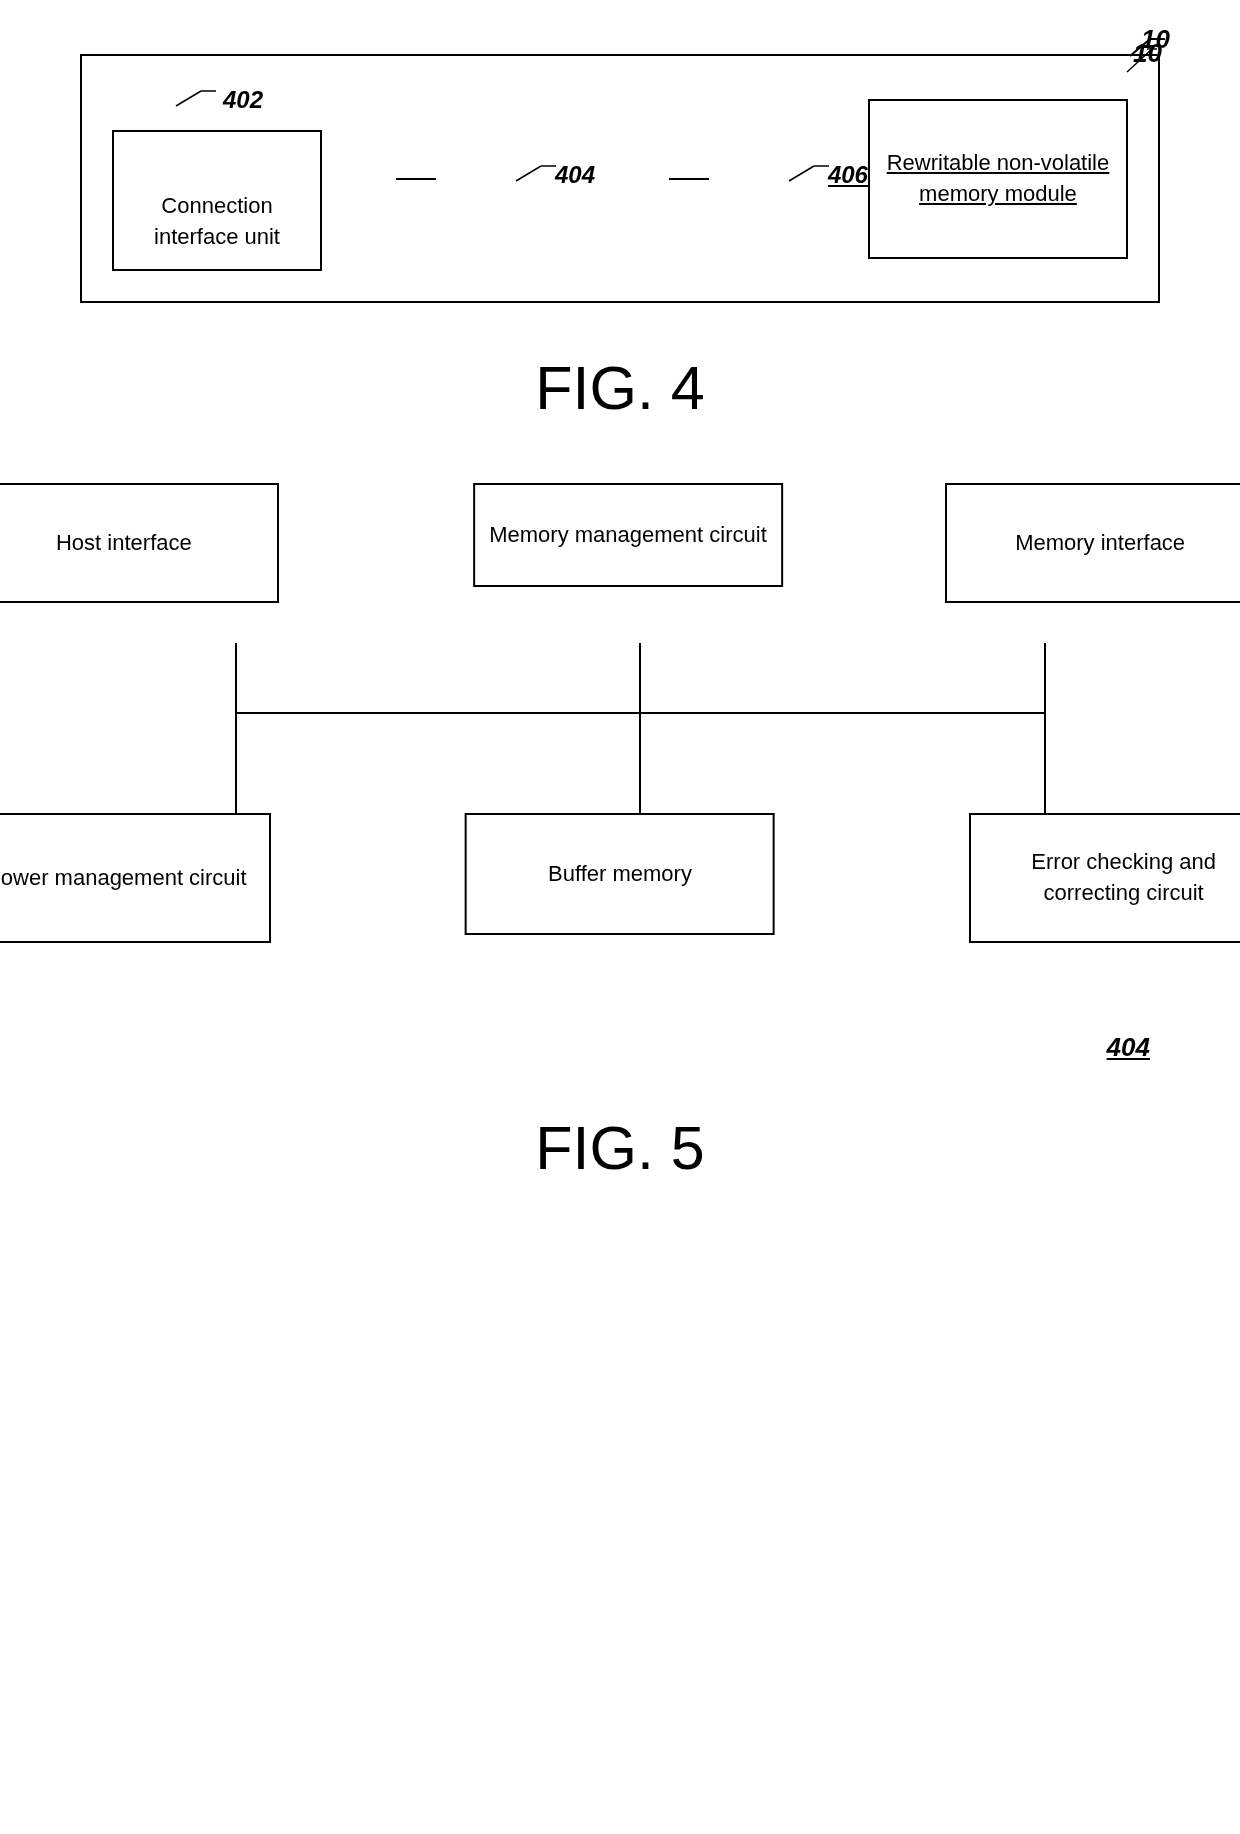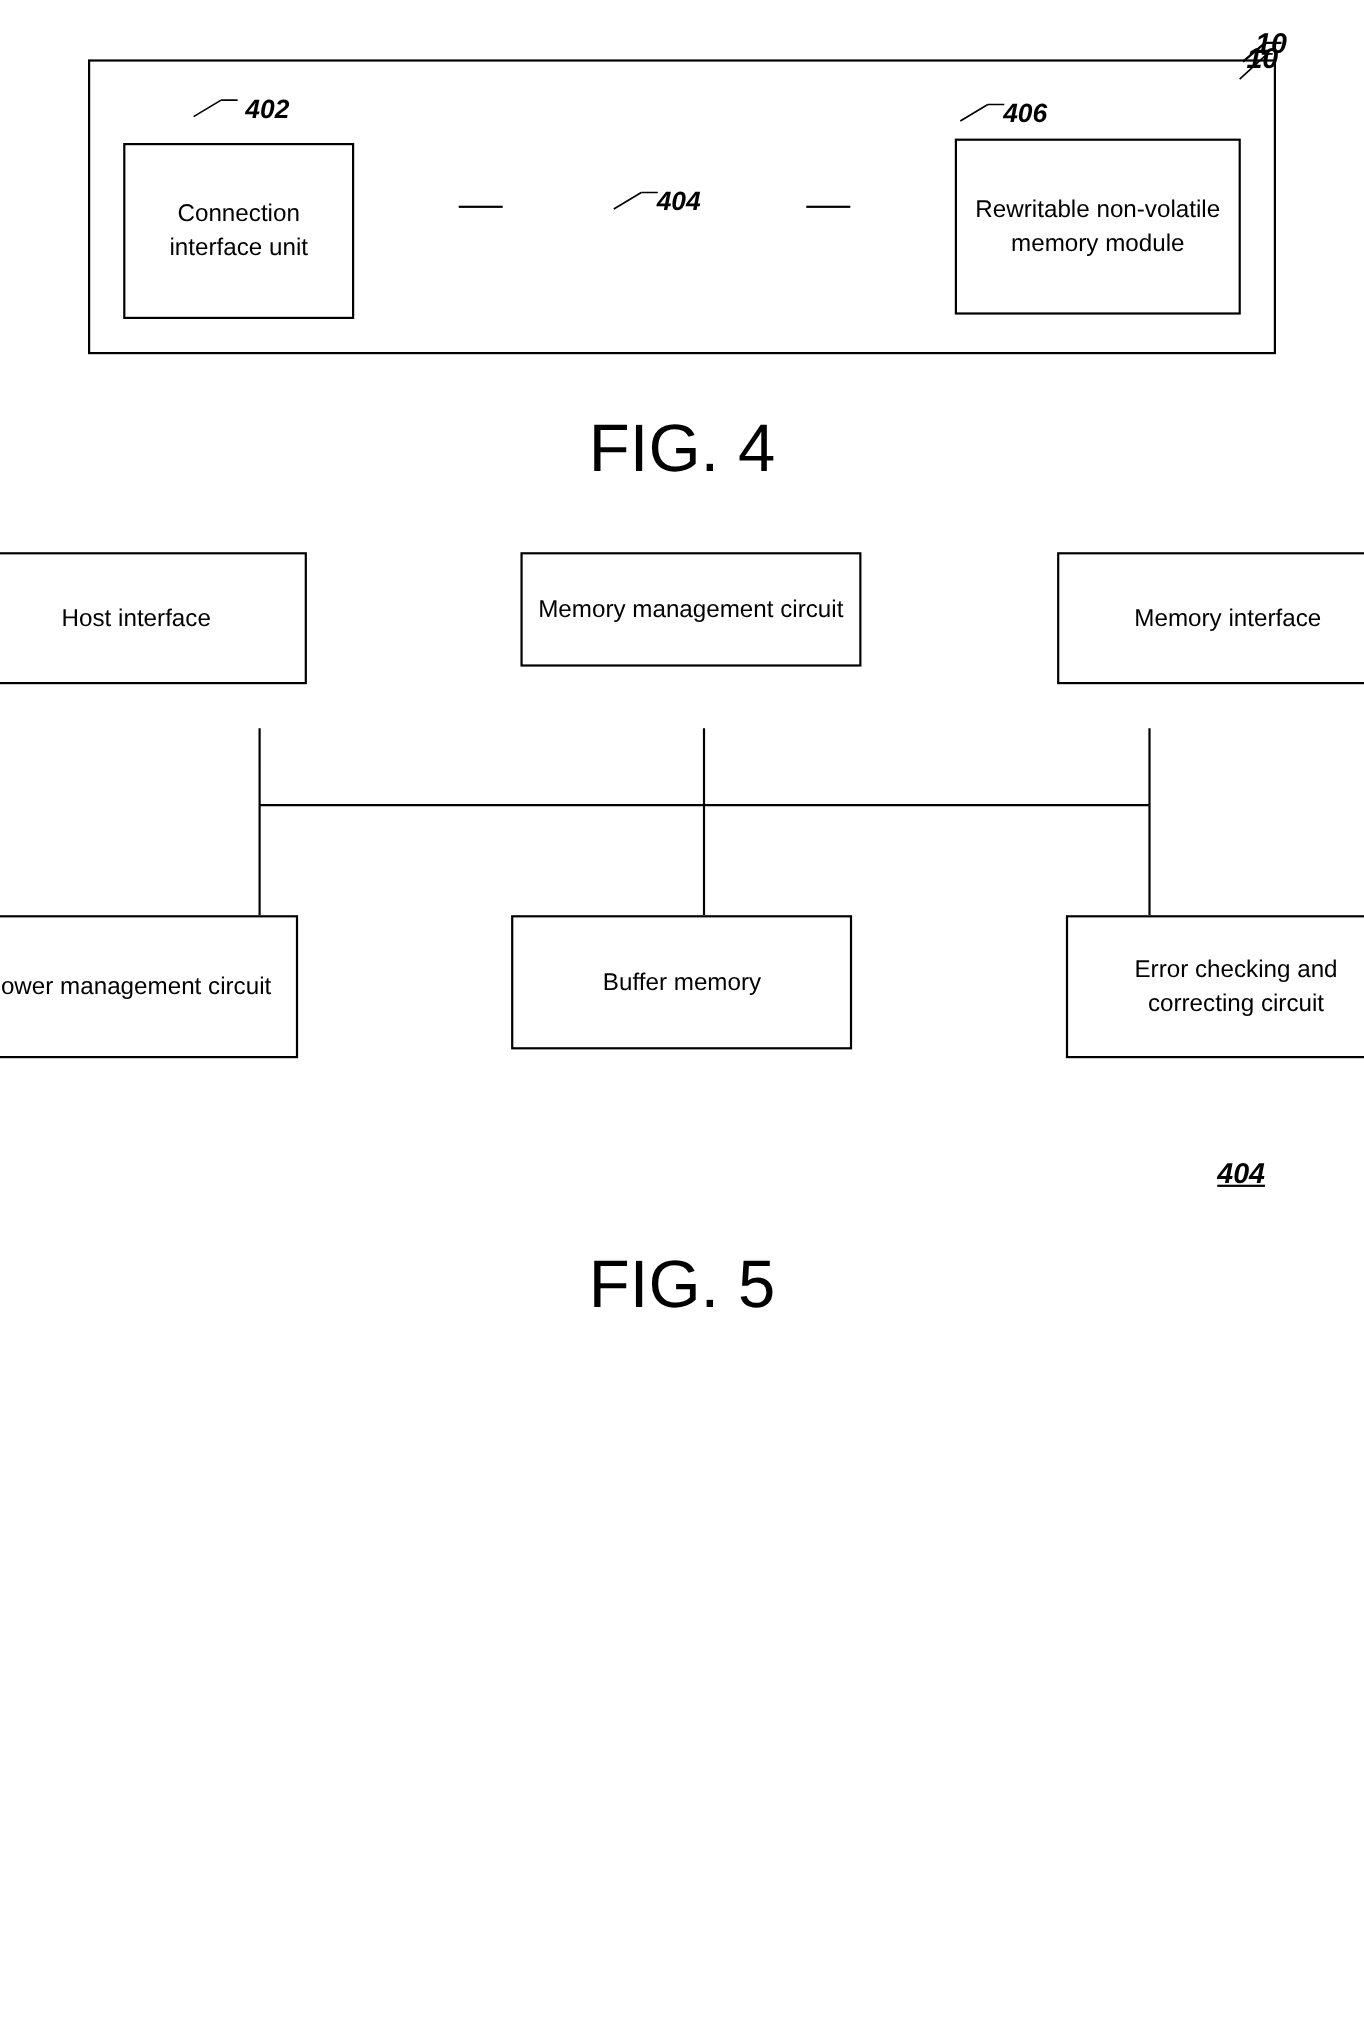--- a/index.html
+++ b/index.html
@@ -52,21 +52,22 @@
     }
 
     .connector-h {
       flex: 0 0 40px;
       height: 2px;
       background: #000;
     }
 
     .fig4-connection-unit {
       width: 210px;
-      height: 160px;
+      height: 141px;
+      align-items: flex-end;
     }
 
     .fig4-memory-control {
       width: 230px;
       height: 160px;
     }
 
     .fig4-rewritable {
       width: 260px;
       height: 160px;
@@ -155,21 +156,21 @@
               <svg width="50" height="24">
                 <line x1="5" y1="20" x2="30" y2="5" stroke="#000" stroke-width="1.5"></line>
                 <line x1="30" y1="5" x2="45" y2="5" stroke="#000" stroke-width="1.5"></line>
               </svg>
               <span style="font-size:24px; font-style:italic; font-weight:bold; margin-left:-10px;">404</span>
             </div>
           </div>
 
           <div class="connector-h"></div>
 
-          <div style="position:relative; display:flex; flex-direction:column; align-items:flex-start;">
+          <div style="position:relative; display:flex; flex-direction:row; align-items:center;text-decoration:underline;">
             <div style="display:flex; align-items:flex-start; gap:4px; margin-bottom:8px;">
               <svg width="50" height="24">
                 <line x1="5" y1="20" x2="30" y2="5" stroke="#000" stroke-width="1.5"></line>
                 <line x1="30" y1="5" x2="45" y2="5" stroke="#000" stroke-width="1.5"></line>
               </svg>
               <span style="font-size:24px; font-style:italic; font-weight:bold; margin-left:-10px;">406</span>
             </div>
             <div class="block fig4-rewritable">
               <span>Rewritable non-volatile memory module</span>
             </div>
@@ -229,21 +230,21 @@
             <line x1="5" y1="22" x2="32" y2="6" stroke="#000" stroke-width="1.5"></line>
             <line x1="32" y1="6" x2="50" y2="6" stroke="#000" stroke-width="1.5"></line>
           </svg>
           <span style="font-size:22px; font-style:italic; font-weight:bold; margin-left:-4px;">502</span>
         </div>
         <div class="fig5-block" style="width:310px; height:104px;margin-left:16px;">
           <span>Memory management circuit</span>
         </div>
       </div>
 
-      <div style="position:absolute; top:0; right:10px; display:flex; flex-direction:column; align-items:center;">
+      <div style="position:absolute; top:0; right:26px; display:flex; flex-direction:column; align-items:center;">
         <div style="display:flex; align-items:flex-start; margin-bottom:6px; align-self:flex-start; margin-left:20px;">
           <svg width="55" height="26">
             <line x1="5" y1="22" x2="32" y2="6" stroke="#000" stroke-width="1.5"></line>
             <line x1="32" y1="6" x2="50" y2="6" stroke="#000" stroke-width="1.5"></line>
           </svg>
           <span style="font-size:22px; font-style:italic; font-weight:bold; margin-left:-4px;">506</span>
         </div>
         <div class="fig5-block" style="width:310px; height:120px;">
           <span>Memory interface</span>
         </div>

